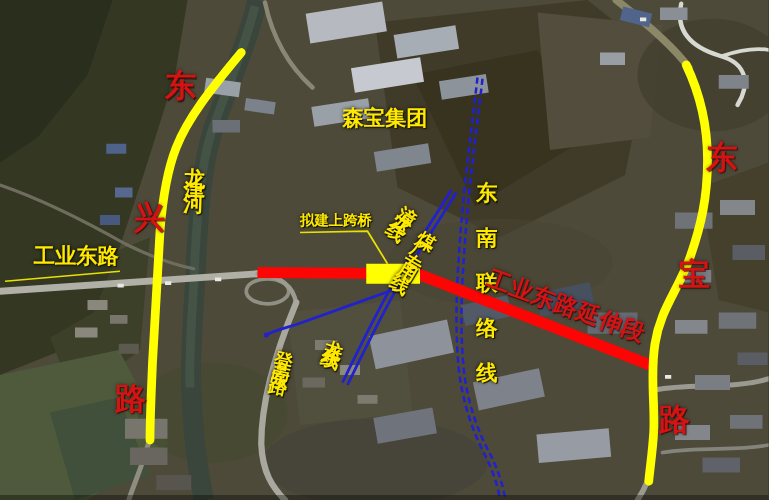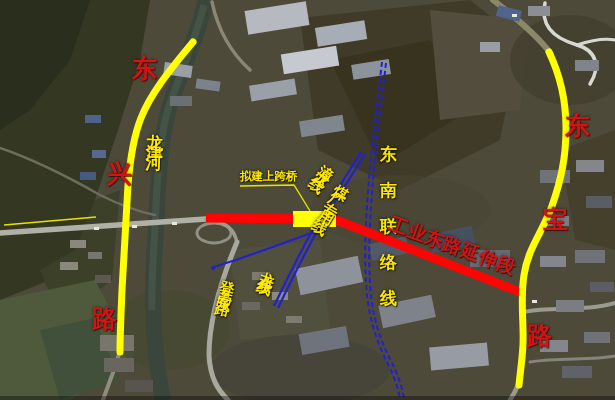--- a/index.html
+++ b/index.html
@@ -137,21 +137,23 @@
   <g fill="none" stroke="#e8e200" stroke-width="1.4">
     <path d="M4,225 L96,217"></path>
     <path d="M240,186 L294,185 L310,211"></path>
   </g>
 
   <rect x="0" y="396" width="615" height="4" fill="rgba(0,0,0,0.35)"></rect>
 </svg>
 
 <div class="lbl ylabel v" style="left:147px;top:120px;font-size:17px;letter-spacing:10px;transform:rotate(2deg);">龙津河</div>
 
+<div class="lbl ylabel" style="left:274px;top:87px;font-size:17px;">森宝集团</div>
 
+<div class="lbl ylabel" style="left:27px;top:197px;font-size:17px;">工业东路</div>
 
 <div class="lbl ylabel" style="left:240px;top:171px;font-size:11.5px;text-align:center;">拟建上跨桥</div>
 
 <div class="lbl ylabel v" style="left:330px;top:156px;font-size:15px;letter-spacing:8px;transform:rotate(36deg);">漳龙线</div>
 
 <div class="lbl ylabel v" style="left:343px;top:176px;font-size:15px;letter-spacing:10px;transform:rotate(31deg);">煤厂专用线</div>
 
 <div class="lbl ylabel v" style="left:380px;top:131px;font-size:17px;letter-spacing:36px;">东南联络线</div>
 
 <div class="lbl ylabel v" style="left:265px;top:261px;font-size:15px;letter-spacing:4px;transform:rotate(18deg);">龙东线</div>

